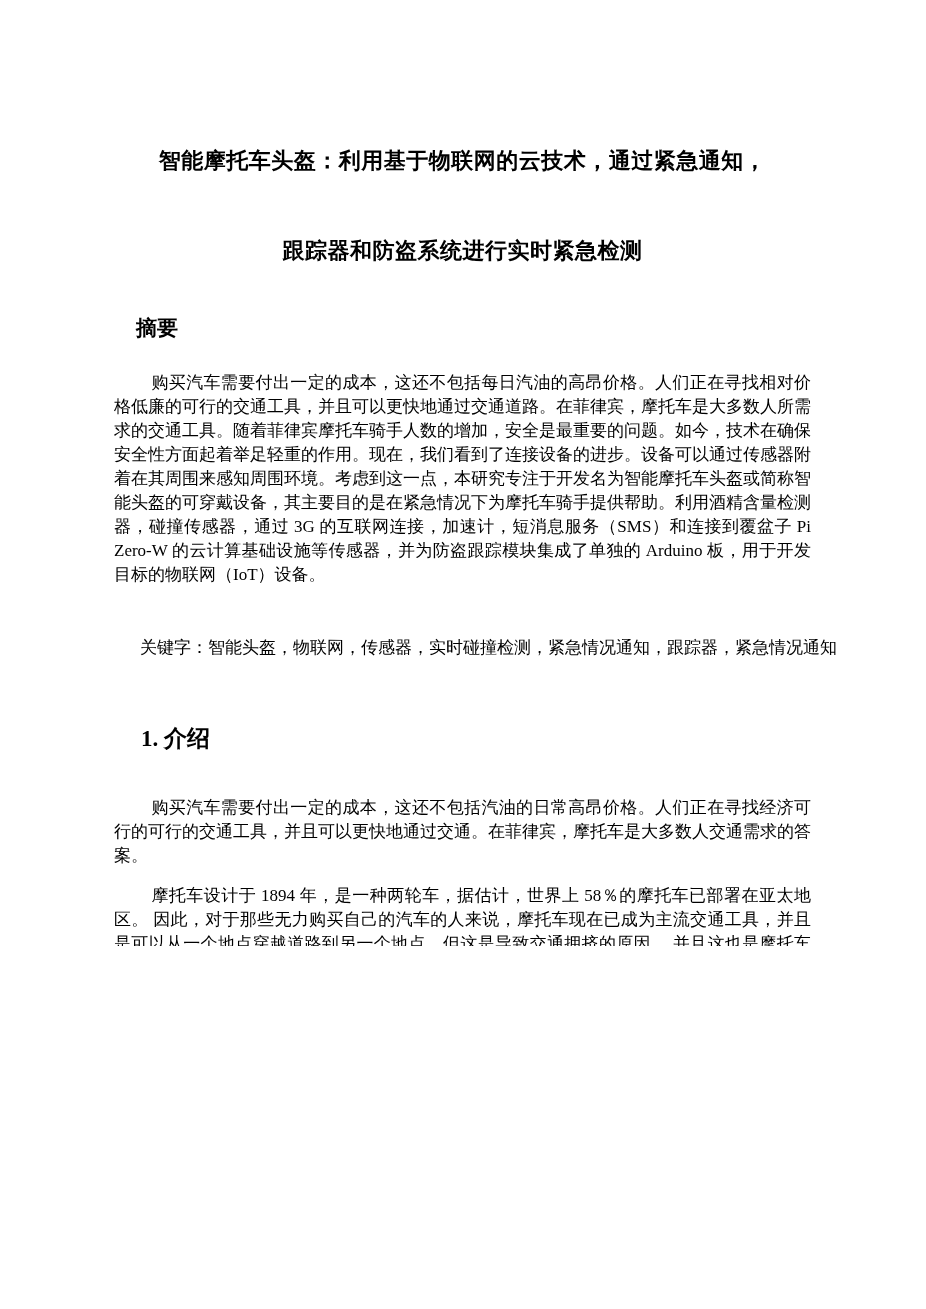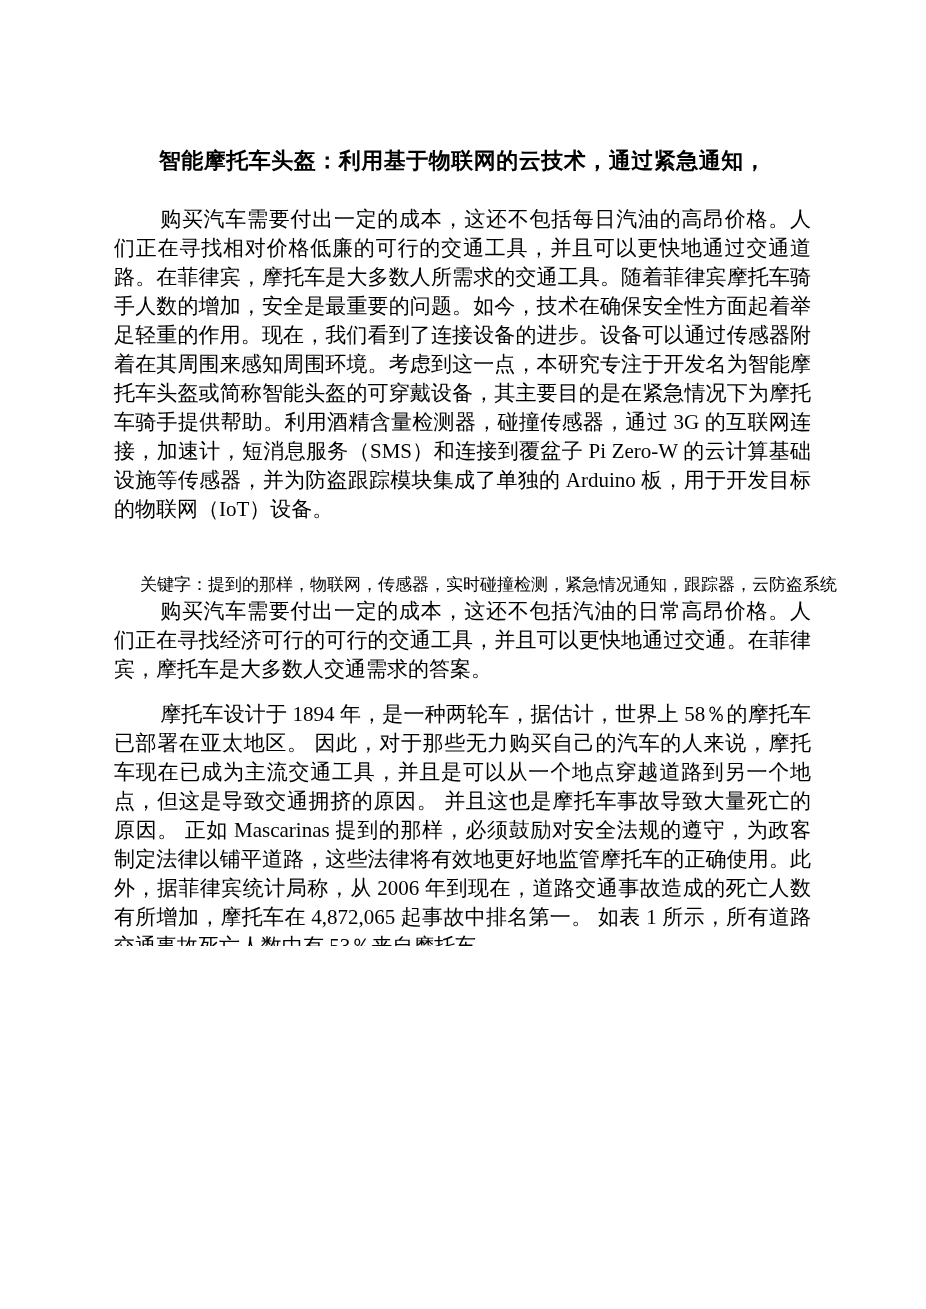--- a/index.html
+++ b/index.html
@@ -36,22 +36,22 @@
   }
   .abstract-heading {
     margin: 48px 0 0 22px;
     font-family: "Liberation Sans", "DejaVu Sans", sans-serif;
     font-weight: bold;
     font-size: 21px;
     line-height: 28px;
   }
   .body-par {
     margin: 0;
-    font-size: 21px;
-    line-height: 29px;
+    font-size: 17px;
+    line-height: 24px;
     text-align: justify;
     text-indent: 2.2em;
   }
   .abs-p1 { margin-top: 29px; }
   .abs-p2 { margin-top: 24px; }
   .keywords-line {
     margin: 49px 0 0 26px;
     font-size: 17px;
     line-height: 24.2px;
     white-space: nowrap;
@@ -60,39 +60,42 @@
     font-family: "Liberation Sans", "DejaVu Sans", sans-serif;
     font-weight: normal;
   }
   .section-heading {
     margin: 63px 0 0 27px;
     font-family: "Liberation Serif", "DejaVu Serif", serif;
     font-weight: bold;
     font-size: 23px;
     line-height: 31px;
   }
-  .intro-p1 { }
+  .intro-p1 { margin-top: 42px; }
   .intro-p2 { margin-top: 16px; }
 </style>
 </head>
 <body>
 
 <div class="page">
   <div class="content">
 
     <h1 class="doc-title first">智能摩托车头盔：利用基于物联网的云技术，通过紧急通知，</h1>
 
+    <h1 class="doc-title second">跟踪器和防盗系统进行实时紧急检测</h1>
 
+    <h2 class="abstract-heading">摘要</h2>
 
     <p class="body-par abs-p1">购买汽车需要付出一定的成本，这还不包括每日汽油的高昂价格。人们正在寻找相对价格低廉的可行的交通工具，并且可以更快地通过交通道路。在菲律宾，摩托车是大多数人所需求的交通工具。随着菲律宾摩托车骑手人数的增加，安全是最重要的问题。如今，技术在确保安全性方面起着举足轻重的作用。现在，我们看到了连接设备的进步。设备可以通过传感器附着在其周围来感知周围环境。考虑到这一点，本研究专注于开发名为智能摩托车头盔或简称智能头盔的可穿戴设备，其主要目的是在紧急情况下为摩托车骑手提供帮助。利用酒精含量检测器，碰撞传感器，通过 3G 的互联网连接，加速计，短消息服务（SMS）和连接到覆盆子 Pi Zero-W 的云计算基础设施等传感器，并为防盗跟踪模块集成了单独的 Arduino 板，用于开发目标的物联网（IoT）设备。</p>
 
 
     <p class="keywords-line">
-      <span class="keywords-label">关键字：</span><span>提到的那样，物联网，传感器，实时碰撞检测，紧急情况通知，跟踪器，云防盗系统</span>
+      <span class="keywords-label">关键字：</span><span>智能头盔，物联网，传感器，实时碰撞检测，紧急情况通知，跟踪器，紧急情况通知</span>
     </p>
 
+    <h2 class="section-heading">1. 介绍</h2>
 
     <p class="body-par intro-p1">购买汽车需要付出一定的成本，这还不包括汽油的日常高昂价格。人们正在寻找经济可行的可行的交通工具，并且可以更快地通过交通。在菲律宾，摩托车是大多数人交通需求的答案。</p>
 
     <p class="body-par intro-p2">摩托车设计于 1894 年，是一种两轮车，据估计，世界上 58％的摩托车已部署在亚太地区。 因此，对于那些无力购买自己的汽车的人来说，摩托车现在已成为主流交通工具，并且是可以从一个地点穿越道路到另一个地点，但这是导致交通拥挤的原因。 并且这也是摩托车事故导致大量死亡的原因。 正如 Mascarinas 提到的那样，必须鼓励对安全法规的遵守，为政客制定法律以铺平道路，这些法律将有效地更好地监管摩托车的正确使用。此外，据菲律宾统计局称，从 2006 年到现在，道路交通事故造成的死亡人数有所增加，摩托车在 4,872,065 起事故中排名第一。 如表 1 所示，所有道路交通事故死亡人数中有 53％来自摩托车。</p>
 
   </div>
 </div>
 
 </body></html>

